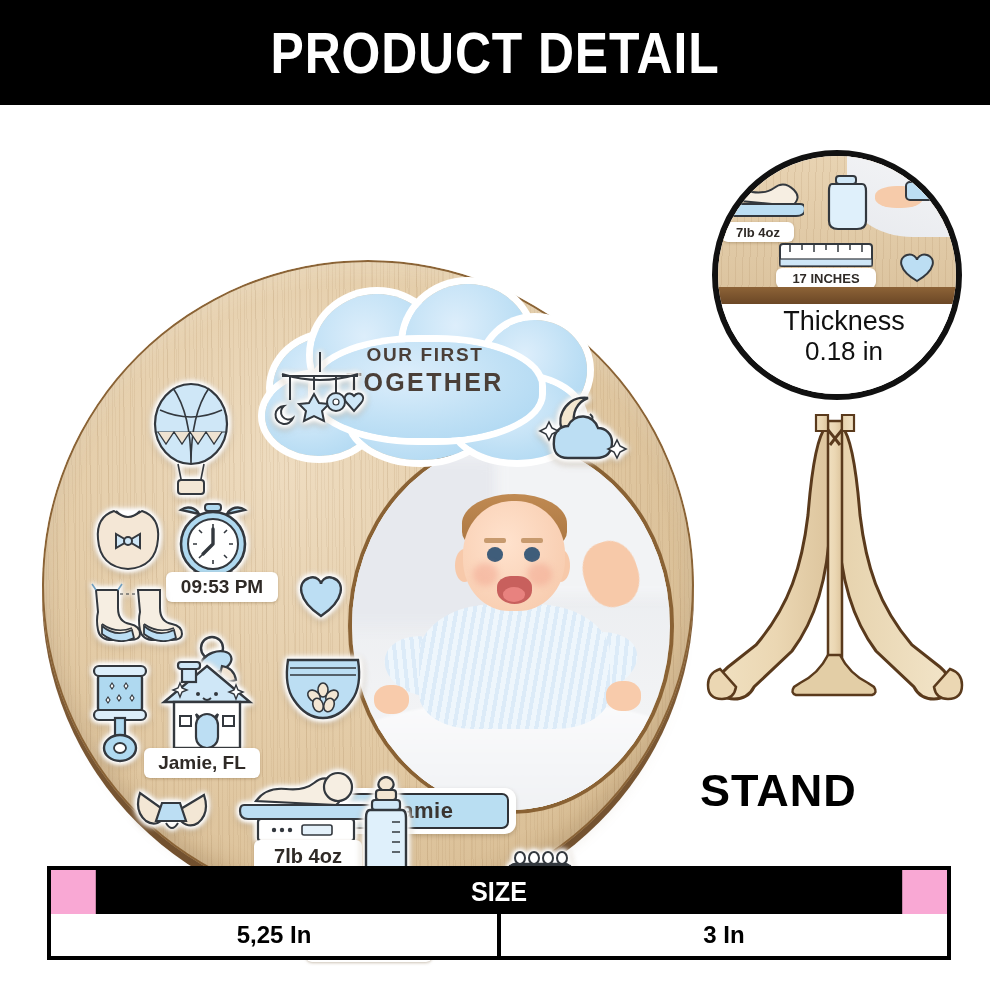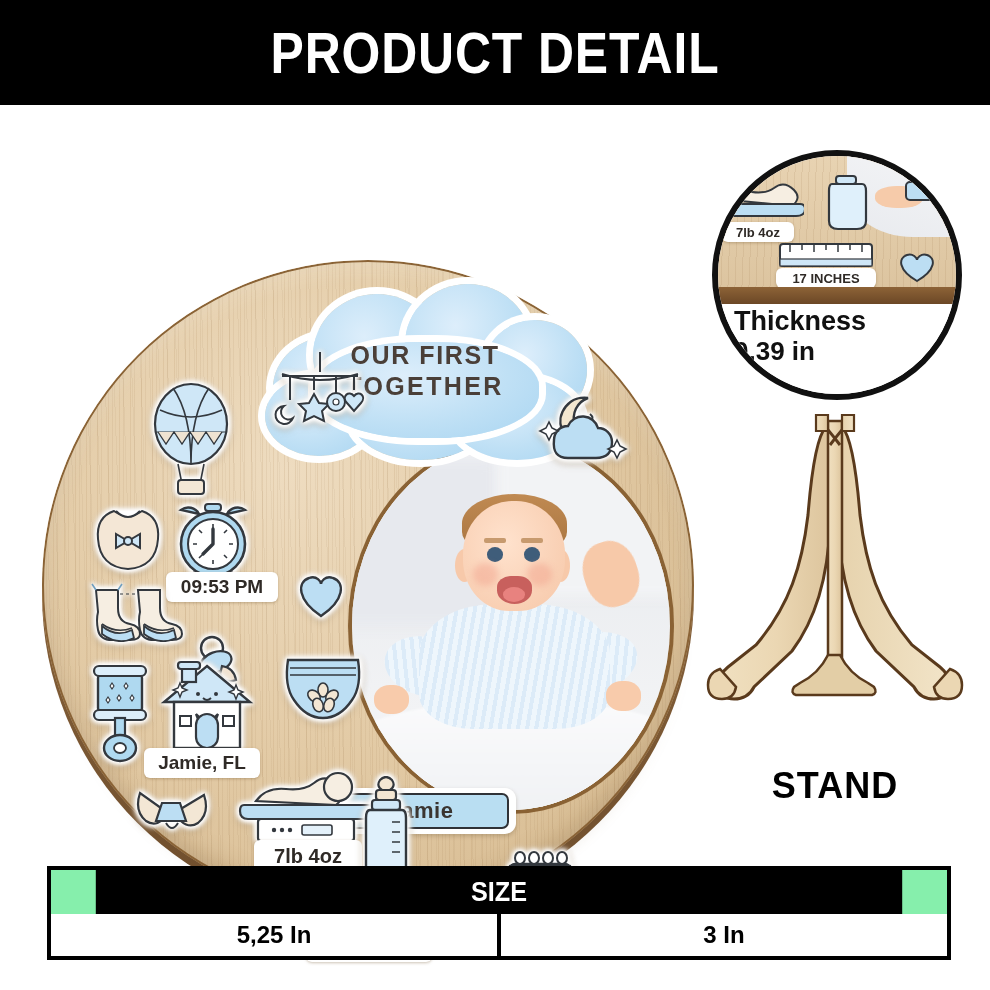--- a/index.html
+++ b/index.html
@@ -85,21 +85,21 @@
   .name-text{font-weight:bold;font-size:22px;color:#3a3430;letter-spacing:.5px;}
 
   
   .cloud-title{position:absolute;left:215px;top:18px;width:340px;height:185px;}
   .cloud-title .blob{position:absolute;background:
         radial-gradient(ellipse at 40% 35%,#ddeefb 0%,#bfe0f5 55%,#a9d5f1 100%);
        border-radius:50%;box-shadow:0 0 0 7px #fff;}
   .cloud-txt{position:absolute;left:0;top:0;width:340px;height:185px;
        display:flex;flex-direction:column;align-items:center;justify-content:center;gap:2px;
        color:#4a3f38;}
-  .ct1{font-size:25px;font-weight:bold;letter-spacing:1.6px;}
+  .ct1{font-size:19px;font-weight:bold;letter-spacing:1.6px;}
   .ct2{font-size:34px;font-weight:bold;letter-spacing:1.2px;}
   .ct3{font-size:25px;font-weight:bold;letter-spacing:2.4px;}
 
   
   .sticker{position:absolute;}
   .st-art{position:relative;width:100%;height:100%;
        filter:drop-shadow(0 0 2.5px #fff) drop-shadow(0 0 2.5px #fff) drop-shadow(0 0 2px #fff)
               drop-shadow(0 2px 2px rgba(110,80,40,.3));}
   .label-tag{position:absolute;background:#fff;border-radius:6px;
        display:flex;align-items:center;justify-content:center;
@@ -111,32 +111,32 @@
   .tc-photo{position:absolute;left:0;top:0;width:100%;height:57%;
        background:
          repeating-linear-gradient(92deg,rgba(150,112,70,.13) 0 1px,rgba(0,0,0,0) 1px 7px),
          linear-gradient(#E8D3B2,#DCC49F);}
   .tc-bedding{position:absolute;right:0;top:0;width:46%;height:60%;
        background:linear-gradient(200deg,#f4f5f7,#e8eaee);border-radius:0 0 0 60% ;}
   .tc-hand{position:absolute;right:14%;top:22%;width:20%;height:16%;border-radius:45%;background:#f6cbaa;}
   .tc-edge{position:absolute;left:0;top:55%;width:100%;height:7%;
        background:linear-gradient(#8d6337,#6b4726);}
   .tc-white{position:absolute;left:0;top:62%;width:100%;height:38%;background:#fff;}
-  .tc-text{position:absolute;left:16px;top:63%;width:100%;text-align:left;color:#111;font-weight:bold;}
+  .tc-text{position:absolute;left:7px;top:63%;width:100%;text-align:center;color:#111;font-weight:normal;}
   .tc-l1{font-size:27px;line-height:1.15;}
   .tc-l2{font-size:26px;line-height:1.15;}
 
   
   .stand-wrap{position:absolute;left:700px;top:300px;width:270px;height:360px;}
-  .stand-label{position:absolute;left:700px;top:660px;width:270px;text-align:center;
-       font-size:36px;font-weight:bold;color:#000;letter-spacing:1px;}
+  .stand-label{position:absolute;left:700px;top:660px;width:270px;text-align:left;
+       font-size:45px;font-weight:bold;color:#000;letter-spacing:1px;}
 
   
   .size-table{position:absolute;left:47px;top:866px;width:896px;border:4px solid #000;
-       background:#86efac;}
+       background:#f9a8d4;}
   .size-head{height:44px;background:#000;color:#fff;display:flex;align-items:center;
        justify-content:center;font-size:28px;font-weight:bold;transform:scaleX(.9);}
   .size-row{display:flex;height:42px;gap:4px;padding:0 0 0 0;background:#000;}
   .size-cell{flex:1;background:#fff;display:flex;align-items:center;justify-content:center;
        font-size:24px;font-weight:bold;color:#000;}
 </style>
 </head>
 <body>
 
 <div class="header-banner">
@@ -427,21 +427,21 @@
       </svg>
       <div class="label-tag" style="left:58px;top:112px;width:100px;height:20px;font-size:13px;">17 INCHES</div>
       <svg style="position:absolute;left:176px;top:94px;width:46px;height:34px" viewBox="0 0 46 34">
         <path d="M23 31 C4 20 4 8 13 5 C19 3 23 8 23 10 C23 8 27 3 33 5 C42 8 42 20 23 31z" fill="#BCDEF3" stroke="#33383e" stroke-width="2"></path>
       </svg>
     </div>
     <div class="tc-edge"></div>
     <div class="tc-white"></div>
     <div class="tc-text">
       <div class="tc-l1">Thickness</div>
-      <div class="tc-l2">0.39 in</div>
+      <div class="tc-l2">0.18 in</div>
     </div>
   </div>
 
   <div class="stand-wrap">
     <svg viewBox="0 0 270 360" style="width:270px;height:360px;">
       <defs>
         <linearGradient id="wd" x1="0" y1="0" x2="1" y2="0">
           <stop offset="0%" stop-color="#F0E0C0"></stop>
             <stop offset="50%" stop-color="#EBD7B3"></stop>
           <stop offset="100%" stop-color="#DCC49C"></stop>

